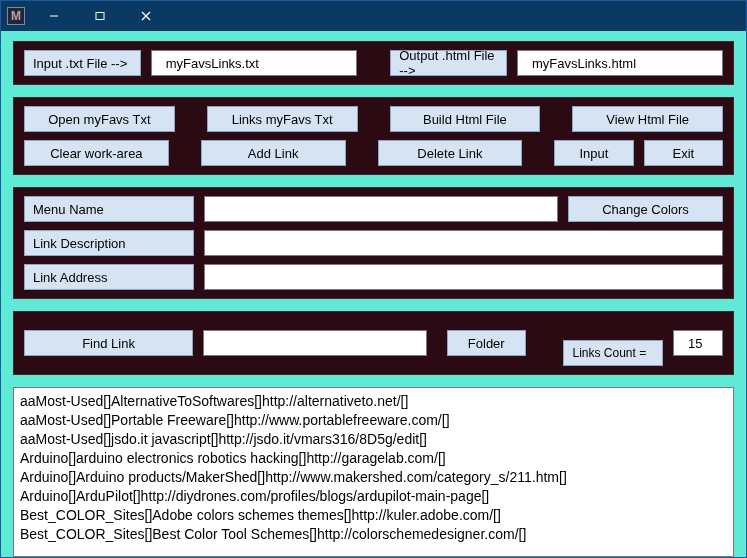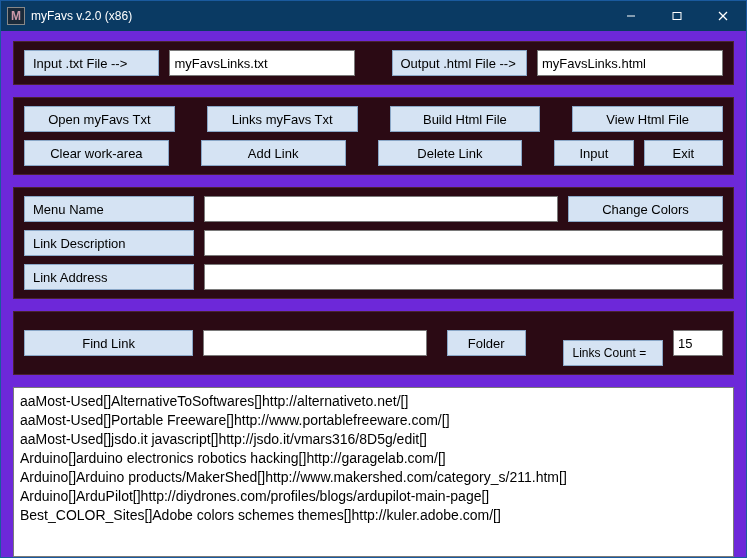--- a/index.html
+++ b/index.html
@@ -56,21 +56,21 @@
     display: flex;
     align-items: center;
     justify-content: center;
     color: #fff;
     font-size: 13px;
     cursor: pointer;
   }
 
   .client {
     flex: 1;
-    background: #6d28d9;
+    background: #5eead4;
     padding: 10px 12px 0 12px;
     overflow: hidden;
     display: flex;
     flex-direction: column;
     gap: 12px;
   }
 
   .panel {
     border: 1px solid #4a2330;
     background: #2b0a14;
@@ -102,21 +102,21 @@
     border: 1px solid #8aa7c7;
     padding: 4px 8px;
     font-size: 13px;
     height: 26px;
     display: flex;
     align-items: center;
   }
   .text-input {
     background: #fff;
     border: 1px solid #7a7a7a;
-    padding: 3px 4px;
+    padding: 3px 14px;
     font-size: 13px;
     height: 26px;
   }
 
   
   .file-row .label-box { width: 150px; }
   .file-row .text-input { flex: 1; }
   .file-row .gap { width: 18px; }
 
   
@@ -150,21 +150,20 @@
 
   svg { display:block; }
 </style>
 </head>
 <body>
 
 <div class="window">
 
   <div class="titlebar">
     <div class="app-icon">M</div>
-    <div class="title-text">myFavs v.2.0 (x86)</div>
     <div class="win-controls">
       <div class="win-btn">
         <svg width="10" height="10" viewBox="0 0 10 10">
             <line x1="1" y1="5" x2="9" y2="5" stroke="#fff" stroke-width="1"></line>
           </svg>
       </div>
       <div class="win-btn">
         <svg width="10" height="10" viewBox="0 0 10 10">
             <rect x="1" y="1.5" width="8" height="7" fill="none" stroke="#fff" stroke-width="1"></rect>
           </svg>
@@ -241,16 +240,17 @@
     </div>
 
     <div class="list-area" id="list-area">
         <div>aaMost-Used[]AlternativeToSoftwares[]http://alternativeto.net/[]</div>
         <div>aaMost-Used[]Portable Freeware[]http://www.portablefreeware.com/[]</div>
         <div>aaMost-Used[]jsdo.it javascript[]http://jsdo.it/vmars316/8D5g/edit[]</div>
         <div>Arduino[]arduino electronics robotics hacking[]http://garagelab.com/[]</div>
         <div>Arduino[]Arduino products/MakerShed[]http://www.makershed.com/category_s/211.htm[]</div>
         <div>Arduino[]ArduPilot[]http://diydrones.com/profiles/blogs/ardupilot-main-page[]</div>
         <div>Best_COLOR_Sites[]Adobe colors schemes themes[]http://kuler.adobe.com/[]</div>
+        <div>Best_COLOR_Sites[]Best Color Tool Schemes[]http://colorschemedesigner.com/[]</div>
       </div>
 
   </div>
 </div>
 
 </body></html>

